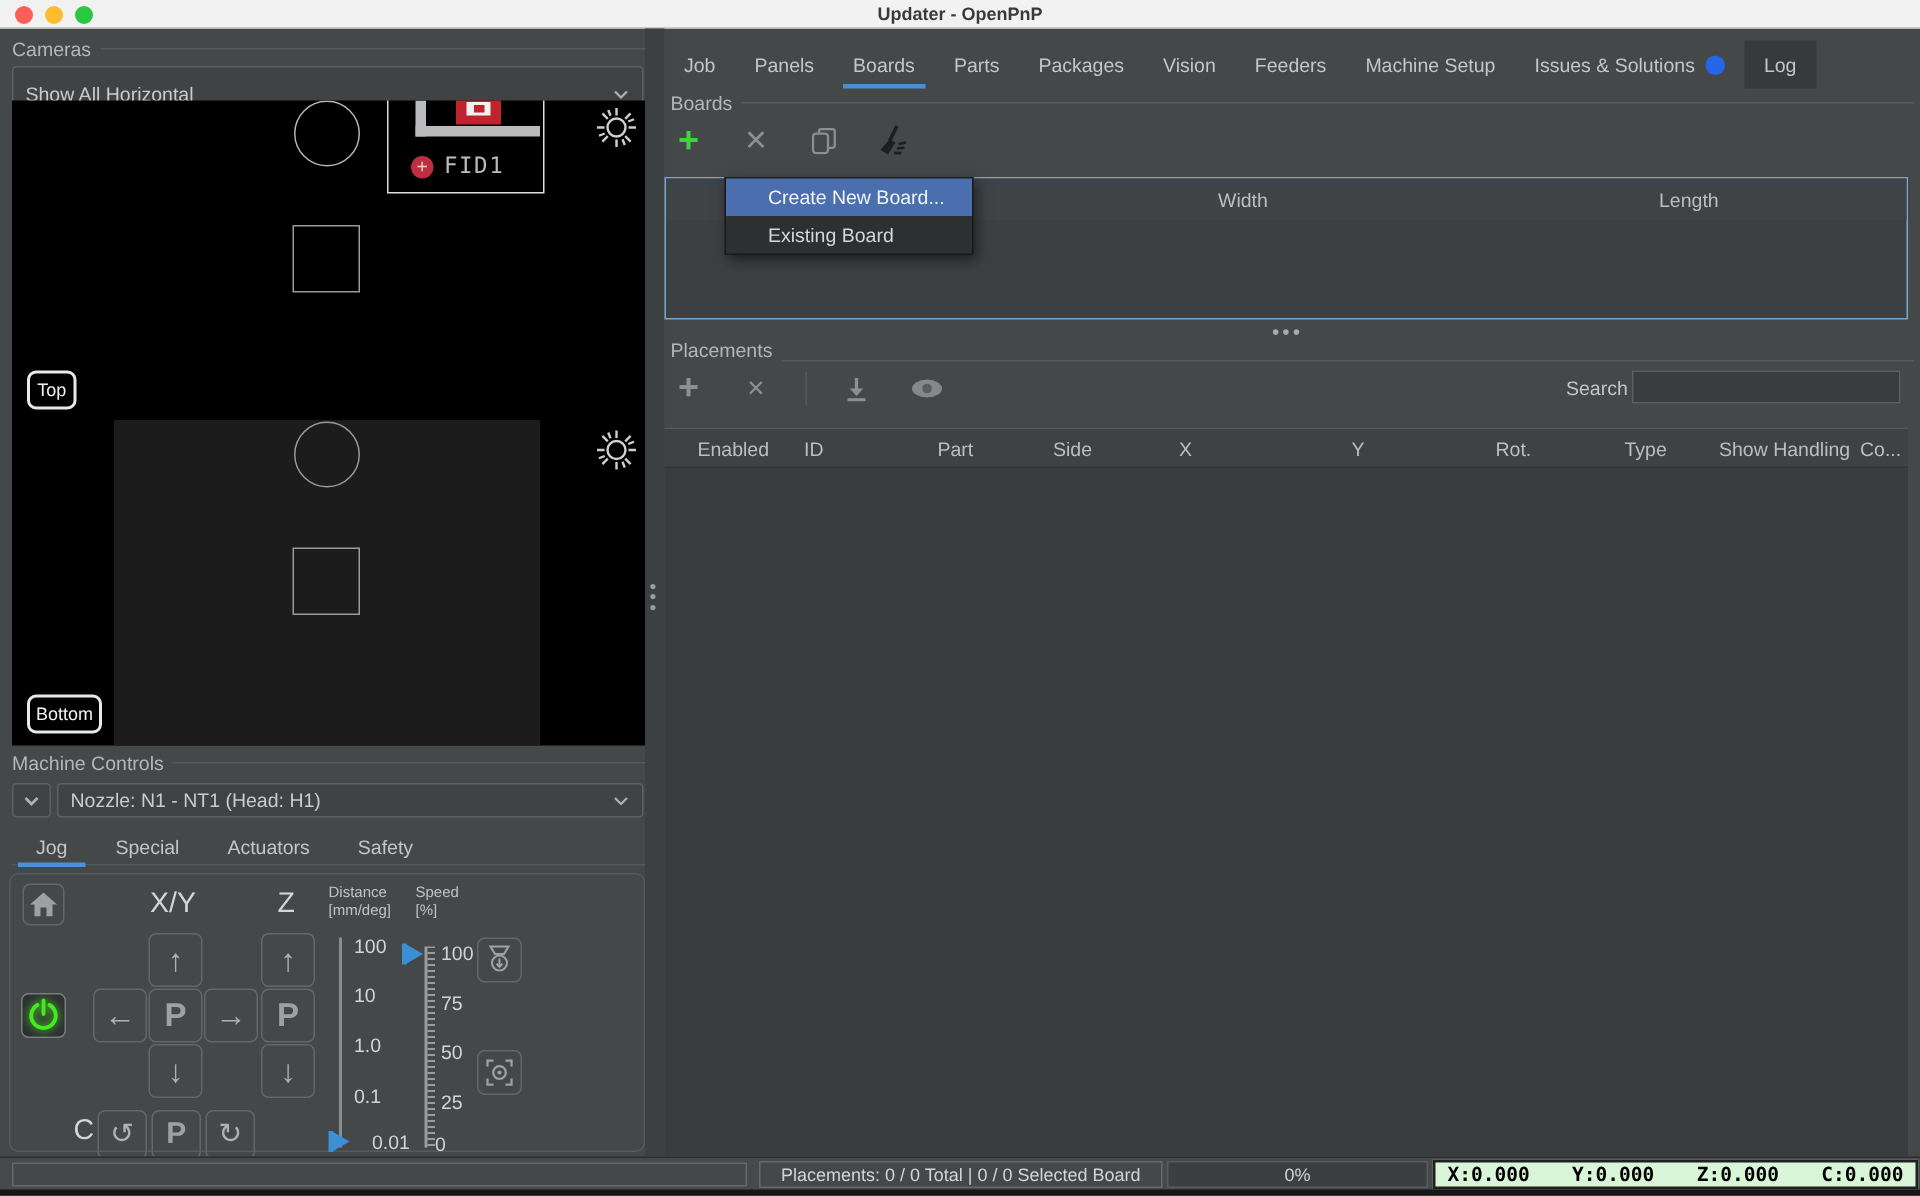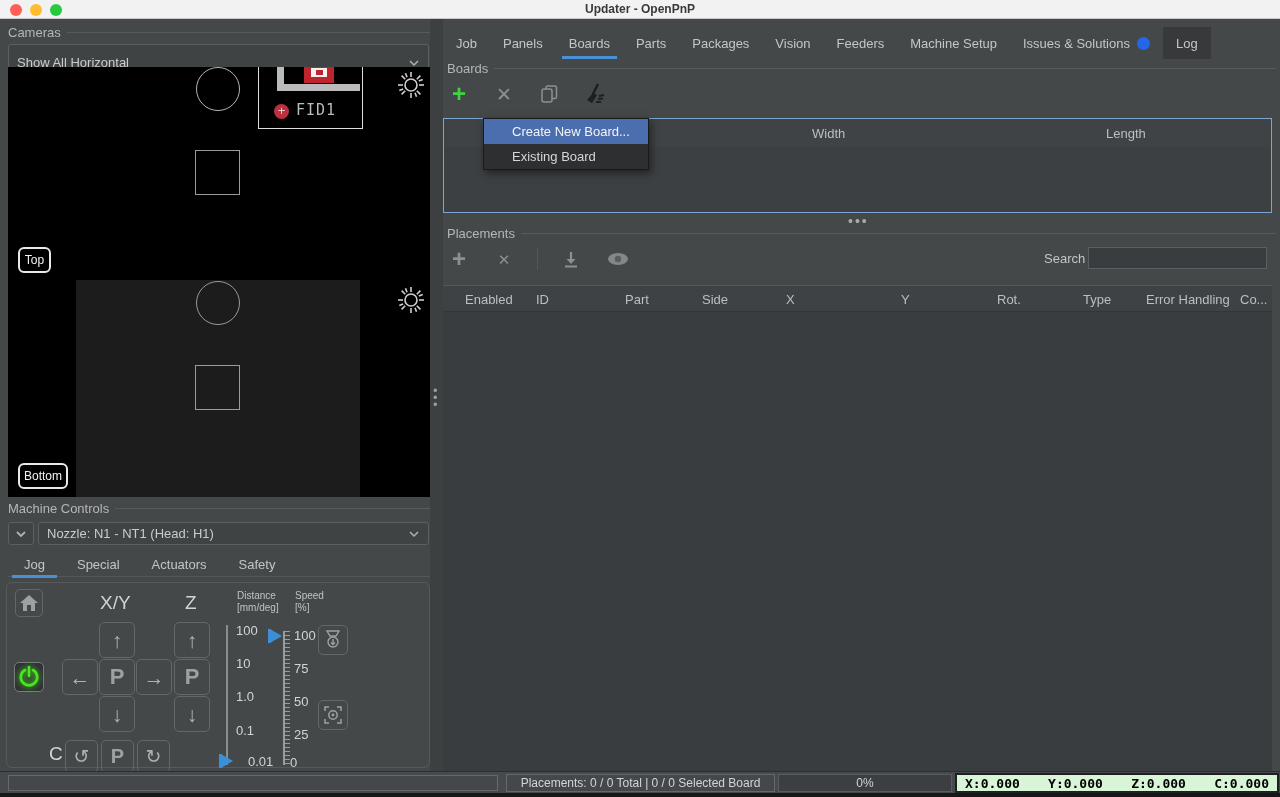--- a/index.html
+++ b/index.html
@@ -46,21 +46,21 @@
   #mc-collapse { position:absolute; left:8px; top:522px; width:26px; height:23px; background:#404344; border:1px solid #5d6061; border-radius:3px; display:flex; align-items:center; justify-content:center; }
   #nozzle-selector { position:absolute; left:38px; top:522px; width:391px; height:23px; }
   .mc-tabs { position:absolute; left:8px; top:552px; width:422px; height:25px; display:flex; border-bottom:1px solid #55585a; }
   .mc-tab { padding:0 16px; font-size:13px; color:#c3c5c6; display:flex; align-items:center; position:relative;justify-content:center; }
   .mc-tab.sel::after { content:""; position:absolute; left:4px; right:4px; bottom:-2px; height:3px; background:#4a90d5; }
   .jog-panel { position:absolute; left:6px; top:582px; width:424px; height:186px; border:1px solid #565a5b; border-radius:6px; }
   .jogbtn { position:absolute; border:1.5px solid #63666a; border-radius:5px; background:transparent; display:flex; align-items:center; justify-content:center; color:#aeb1b3; }
   .jogbtn .arrow { font-size:21px; line-height:1; }
   .jogbtn .pletter { font-size:22px; font-weight:bold; color:#9ea1a3; }
   .jog-big-label { position:absolute; font-size:19px; color:#d2d4d5; }
-  .slider-head { position:absolute; font-size:10px; color:#c0c2c3; line-height:12px;margin-left:18px; }
+  .slider-head { position:absolute; font-size:10px; color:#c0c2c3; line-height:12px; }
   .tick-label { position:absolute; font-size:13px; color:#d2d4d5; }
   .vtrack { position:absolute; width:2px; background:#8a8d8e; }
   .ruler { position:absolute; width:7px; background:repeating-linear-gradient(to bottom,#9a9d9e 0 1px,transparent 1px 4px); border-left:2px solid #9a9d9e; }
   .thumb { position:absolute; width:0; height:0; border-top:7px solid transparent; border-bottom:7px solid transparent; border-left:12px solid #3b8fd4; }
   .thumb::before { content:""; position:absolute; left:-14px; top:-7px; width:3px; height:14px; background:#3b8fd4; }
 
   
   .right-panel { position:absolute; left:443px; top:19px; width:837px; height:752px; }
   .tabbar { position:absolute; left:0; top:8px; width:837px; height:32px; display:flex; }
   .tab { padding:0 13px; font-size:13px; color:#c4c6c7; display:flex; align-items:center; gap:7px; position:relative; white-space:nowrap; }
@@ -399,21 +399,21 @@
     <div class="menu-item sel">
         <span>Create New Board...</span>
       </div>
     <div class="menu-item">
         <span>Existing Board</span>
       </div>
   </div>
 
   <div class="h-splitter-dots">•••</div>
 
-  <div class="section-label-row" style="left:4px; top:207px; width:829px;">
+  <div class="section-label-row" style="left:4px; top:207px; width:829px;align-items:flex-end;">
     <span class="group-label">Placements</span>
     <span class="line"></span>
   </div>
 
   <div style="position:absolute; left:4px; top:228px; display:flex; align-items:center; gap:21px;">
     <button class="tbtn" style="background:none;border:none;width:24px;height:24px;">
         <span class="toolbar-plus" style="color:#8d9092;">+</span>
       </button>
     <button class="tbtn" style="background:none;border:none;width:24px;height:24px;">
         <span class="toolbar-x" style="font-size:15px;">✕</span>
@@ -439,21 +439,21 @@
 
   <div class="plc-header">
     <span class="col-abs" style="left:22px; top:6px;">Enabled</span>
     <span class="col-abs" style="left:93px; top:6px;">ID</span>
     <span class="col-abs" style="left:182px; top:6px;">Part</span>
     <span class="col-abs" style="left:259px; top:6px;">Side</span>
     <span class="col-abs" style="left:343px; top:6px;">X</span>
     <span class="col-abs" style="left:458px; top:6px;">Y</span>
     <span class="col-abs" style="left:554px; top:6px;">Rot.</span>
     <span class="col-abs" style="left:640px; top:6px;">Type</span>
-    <span class="col-abs" style="left:703px; top:6px;">Error Handling</span>
+    <span class="col-abs" style="left:703px; top:6px;">Show Handling</span>
     <span class="col-abs" style="left:797px; top:6px;">Co...</span>
   </div>
   <div class="plc-body"></div>
 </div>
 
 <div class="statusbar">
   <div class="status-box" style="left:8px; top:3px; width:490px; height:16px;"></div>
   <div class="status-box" style="left:506px; top:2px; width:269px; height:18px;">
     <div class="status-text">Placements: 0 / 0 Total | 0 / 0 Selected Board</div>
   </div>

